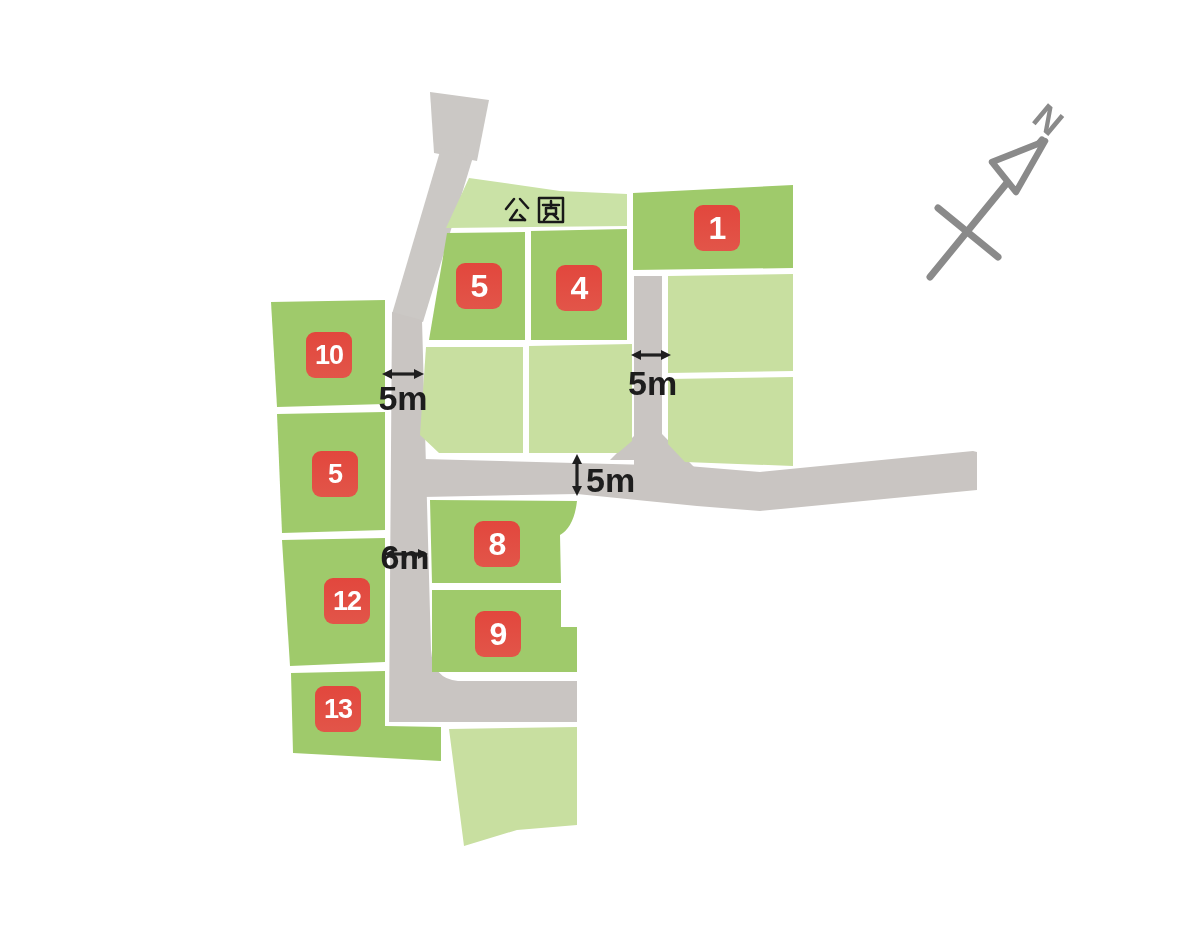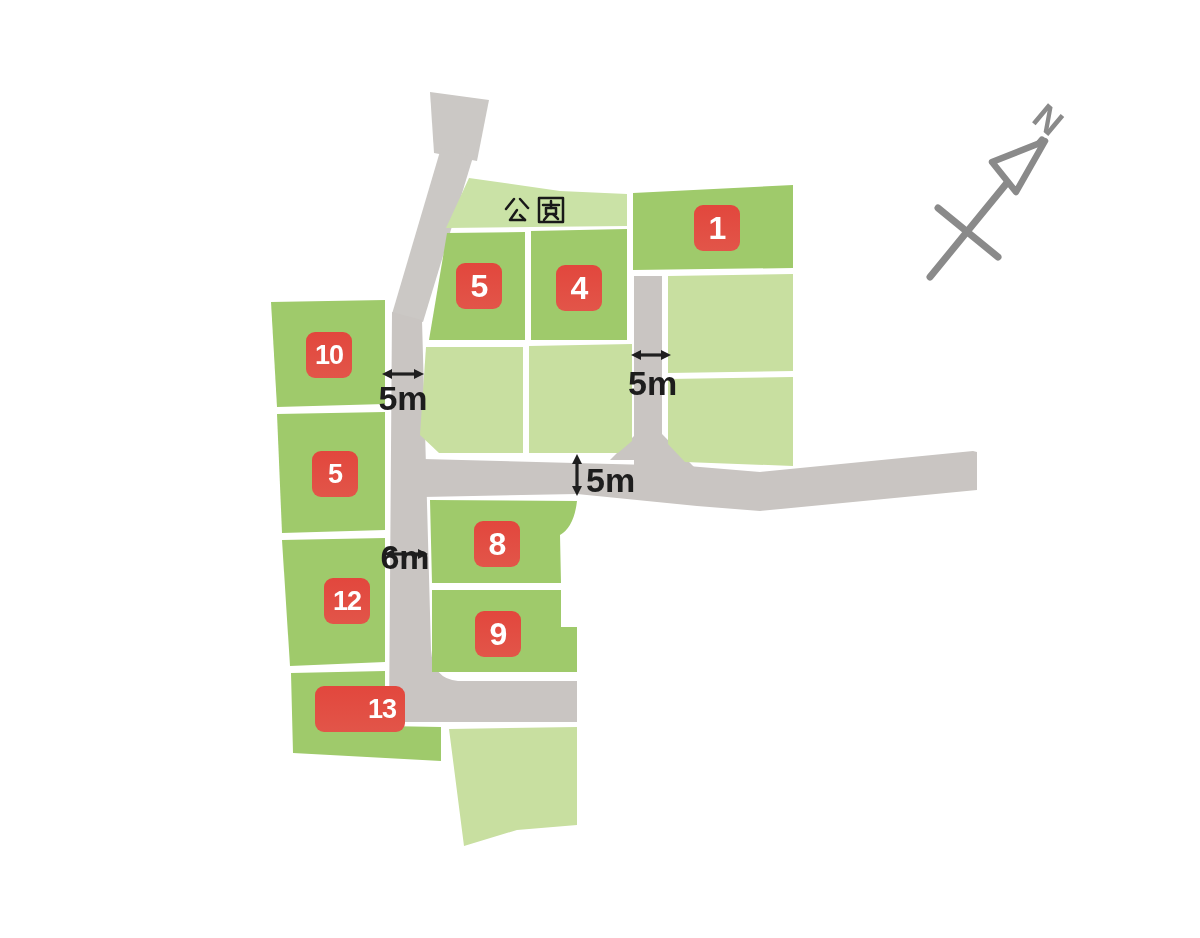--- a/index.html
+++ b/index.html
@@ -85,21 +85,21 @@
   </svg>
 
   <div class="badge" style="left:694px;top:205px;">1</div>
   <div class="badge" style="left:556px;top:265px;">4</div>
   <div class="badge" style="left:456px;top:263px;">5</div>
   <div class="badge" style="left:474px;top:521px;">8</div>
   <div class="badge" style="left:475px;top:611px;">9</div>
   <div class="badge two" style="left:306px;top:332px;">10</div>
   <div class="badge two" style="left:312px;top:451px;">5</div>
   <div class="badge two" style="left:324px;top:578px;">12</div>
-  <div class="badge two" style="left:315px;top:686px;padding-left:44px;">13</div>
+  <div class="badge two" style="left:315px;top:686px;">13</div>
 
   <div id="park-label" aria-label="公園">
     <span class="sr-only">公園</span>
     <svg width="64" height="30" viewBox="0 0 64 30" aria-hidden="true">
 
       <path d="M11,4 L3,14"></path>
       <path d="M17,4 L25,13"></path>
       <path d="M14,15 L7,25 L22,25"></path>
       <path d="M17,20 L22,25"></path>
 

